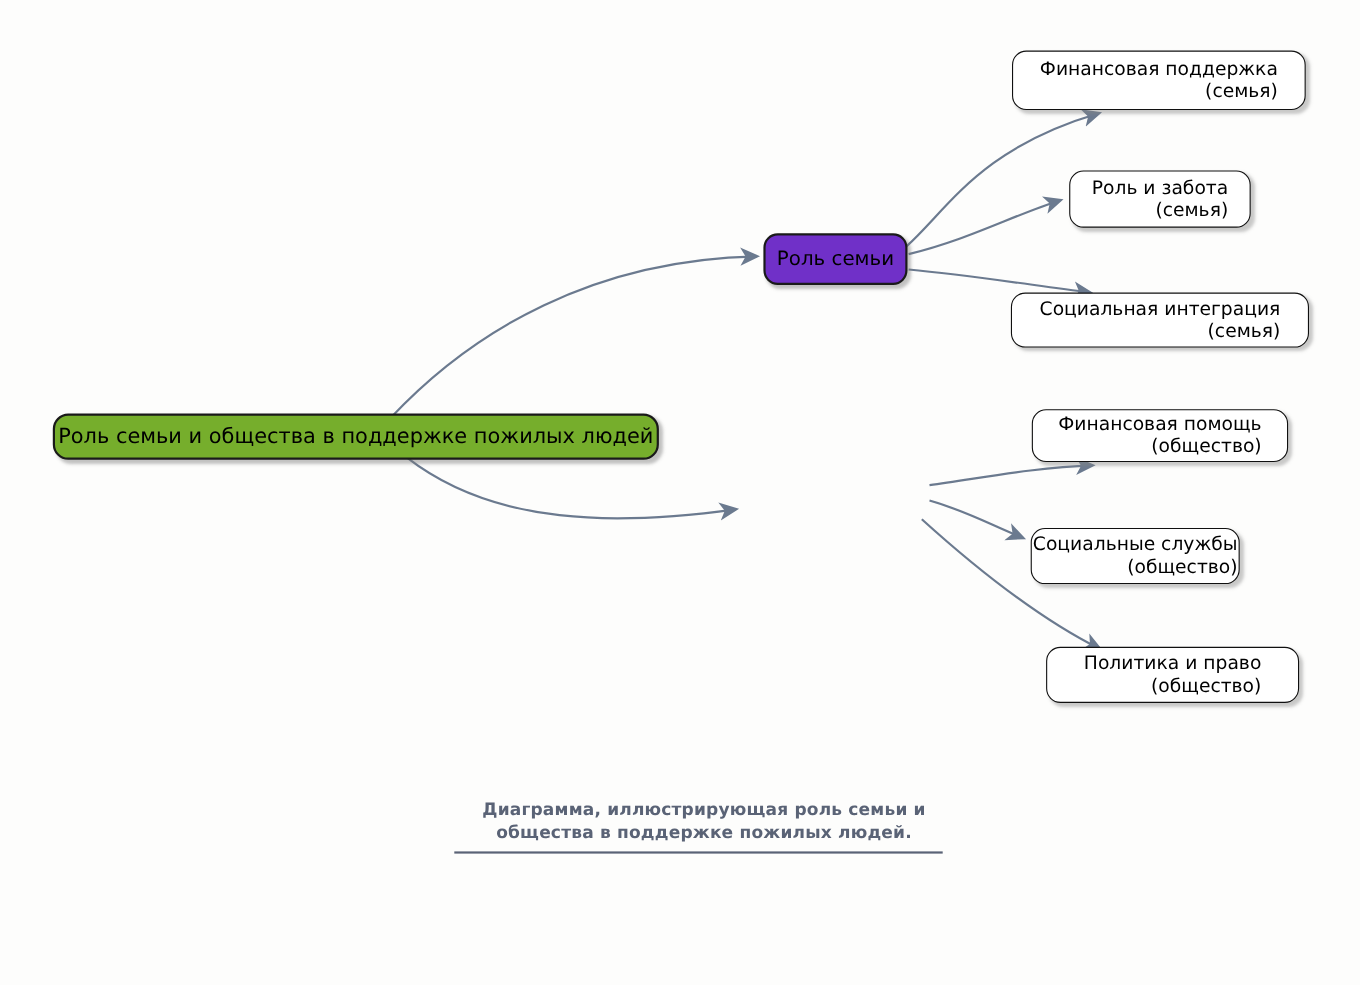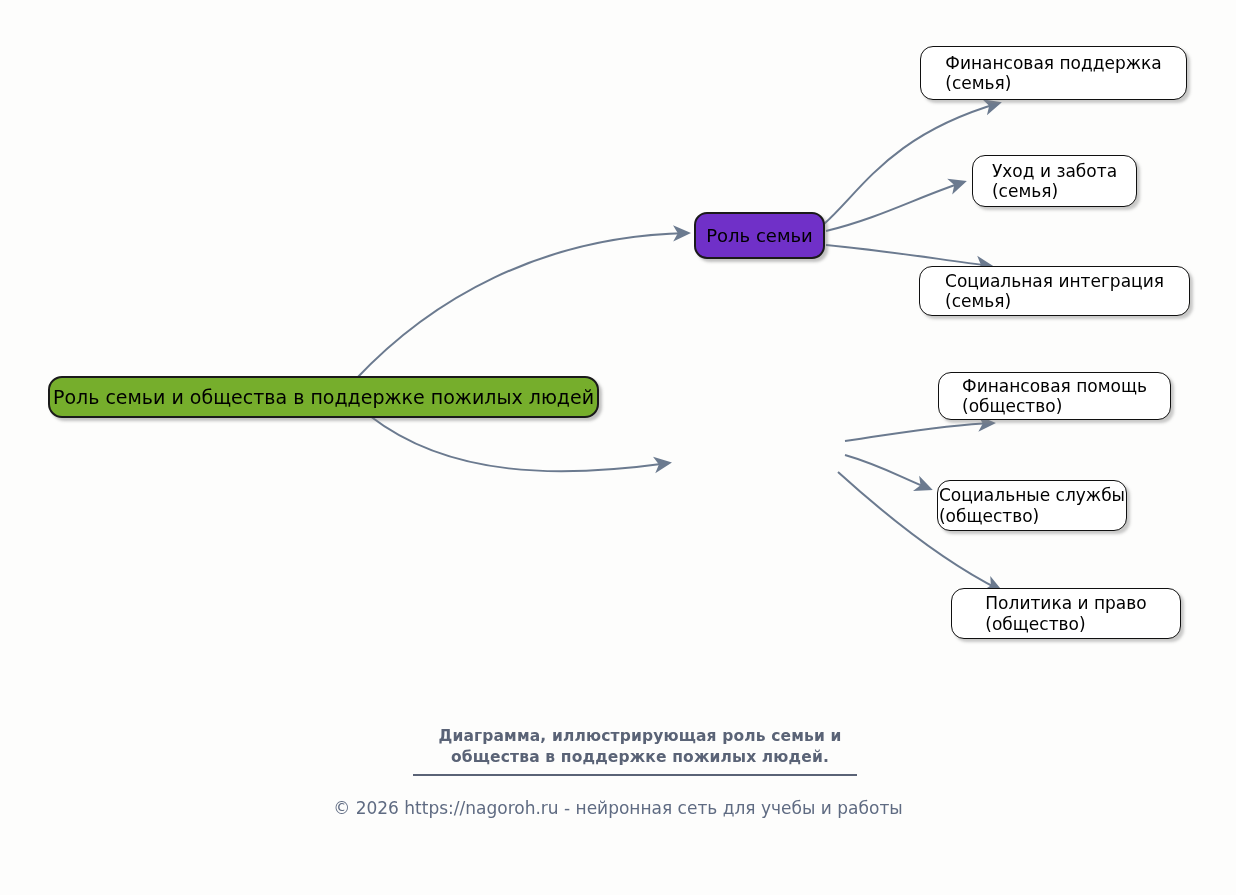--- a/index.html
+++ b/index.html
@@ -29,21 +29,21 @@
     height: 895px;
     pointer-events: none;
   }
 
   .node {
     position: absolute;
     box-sizing: border-box;
     display: flex;
     align-items: center;
     justify-content: center;
-    text-align: left;
+    text-align: right;
     line-height: 1.18;
     white-space: pre-line;
     color: #000;
   }
 
   .node-root {
     border-radius: 14px;
     background: #76ae2c;
     border: 2px solid #1a1a1a;
     font-size: 19px;
@@ -124,21 +124,21 @@
       </g>
   </svg>
 
   <div class="node node-root" style="left: 48px; top: 376px; width: 551px; height: 42px;">Роль семьи и общества в поддержке пожилых людей</div>
 
   <div class="node node-branch" style="left: 694px; top: 212px; width: 131px; height: 47px;">Роль семьи</div>
 
   <div class="node node-leaf" style="left: 920px; top: 46px; width: 267px; height: 54px;">Финансовая поддержка
 (семья)</div>
 
-  <div class="node node-leaf" style="left: 972px; top: 155px; width: 165px; height: 52px;">Уход и забота
+  <div class="node node-leaf" style="left: 972px; top: 155px; width: 165px; height: 52px;">Роль и забота
 (семья)</div>
 
   <div class="node node-leaf" style="left: 919px; top: 266px; width: 271px; height: 50px;">Социальная интеграция
 (семья)</div>
 
 
   <div class="node node-leaf" style="left: 938px; top: 372px; width: 233px; height: 48px;">Финансовая помощь
 (общество)</div>
 
   <div class="node node-leaf" style="left: 937px; top: 480px; width: 190px; height: 51px;">Социальные службы
@@ -147,15 +147,14 @@
   <div class="node node-leaf" style="left: 951px; top: 588px; width: 230px; height: 51px;">Политика и право
 (общество)</div>
 
   <div class="caption-block" id="caption-block" style="top: 726px;">
     <div class="caption-text">Диаграмма, иллюстрирующая роль семьи и
 общества в поддержке пожилых людей.</div>
   </div>
 
   <div class="caption-rule"></div>
 
-  <div class="footer-text">© 2026 https://nagoroh.ru - нейронная сеть для учебы и работы</div>
 
 </div>
 
 </body></html>

